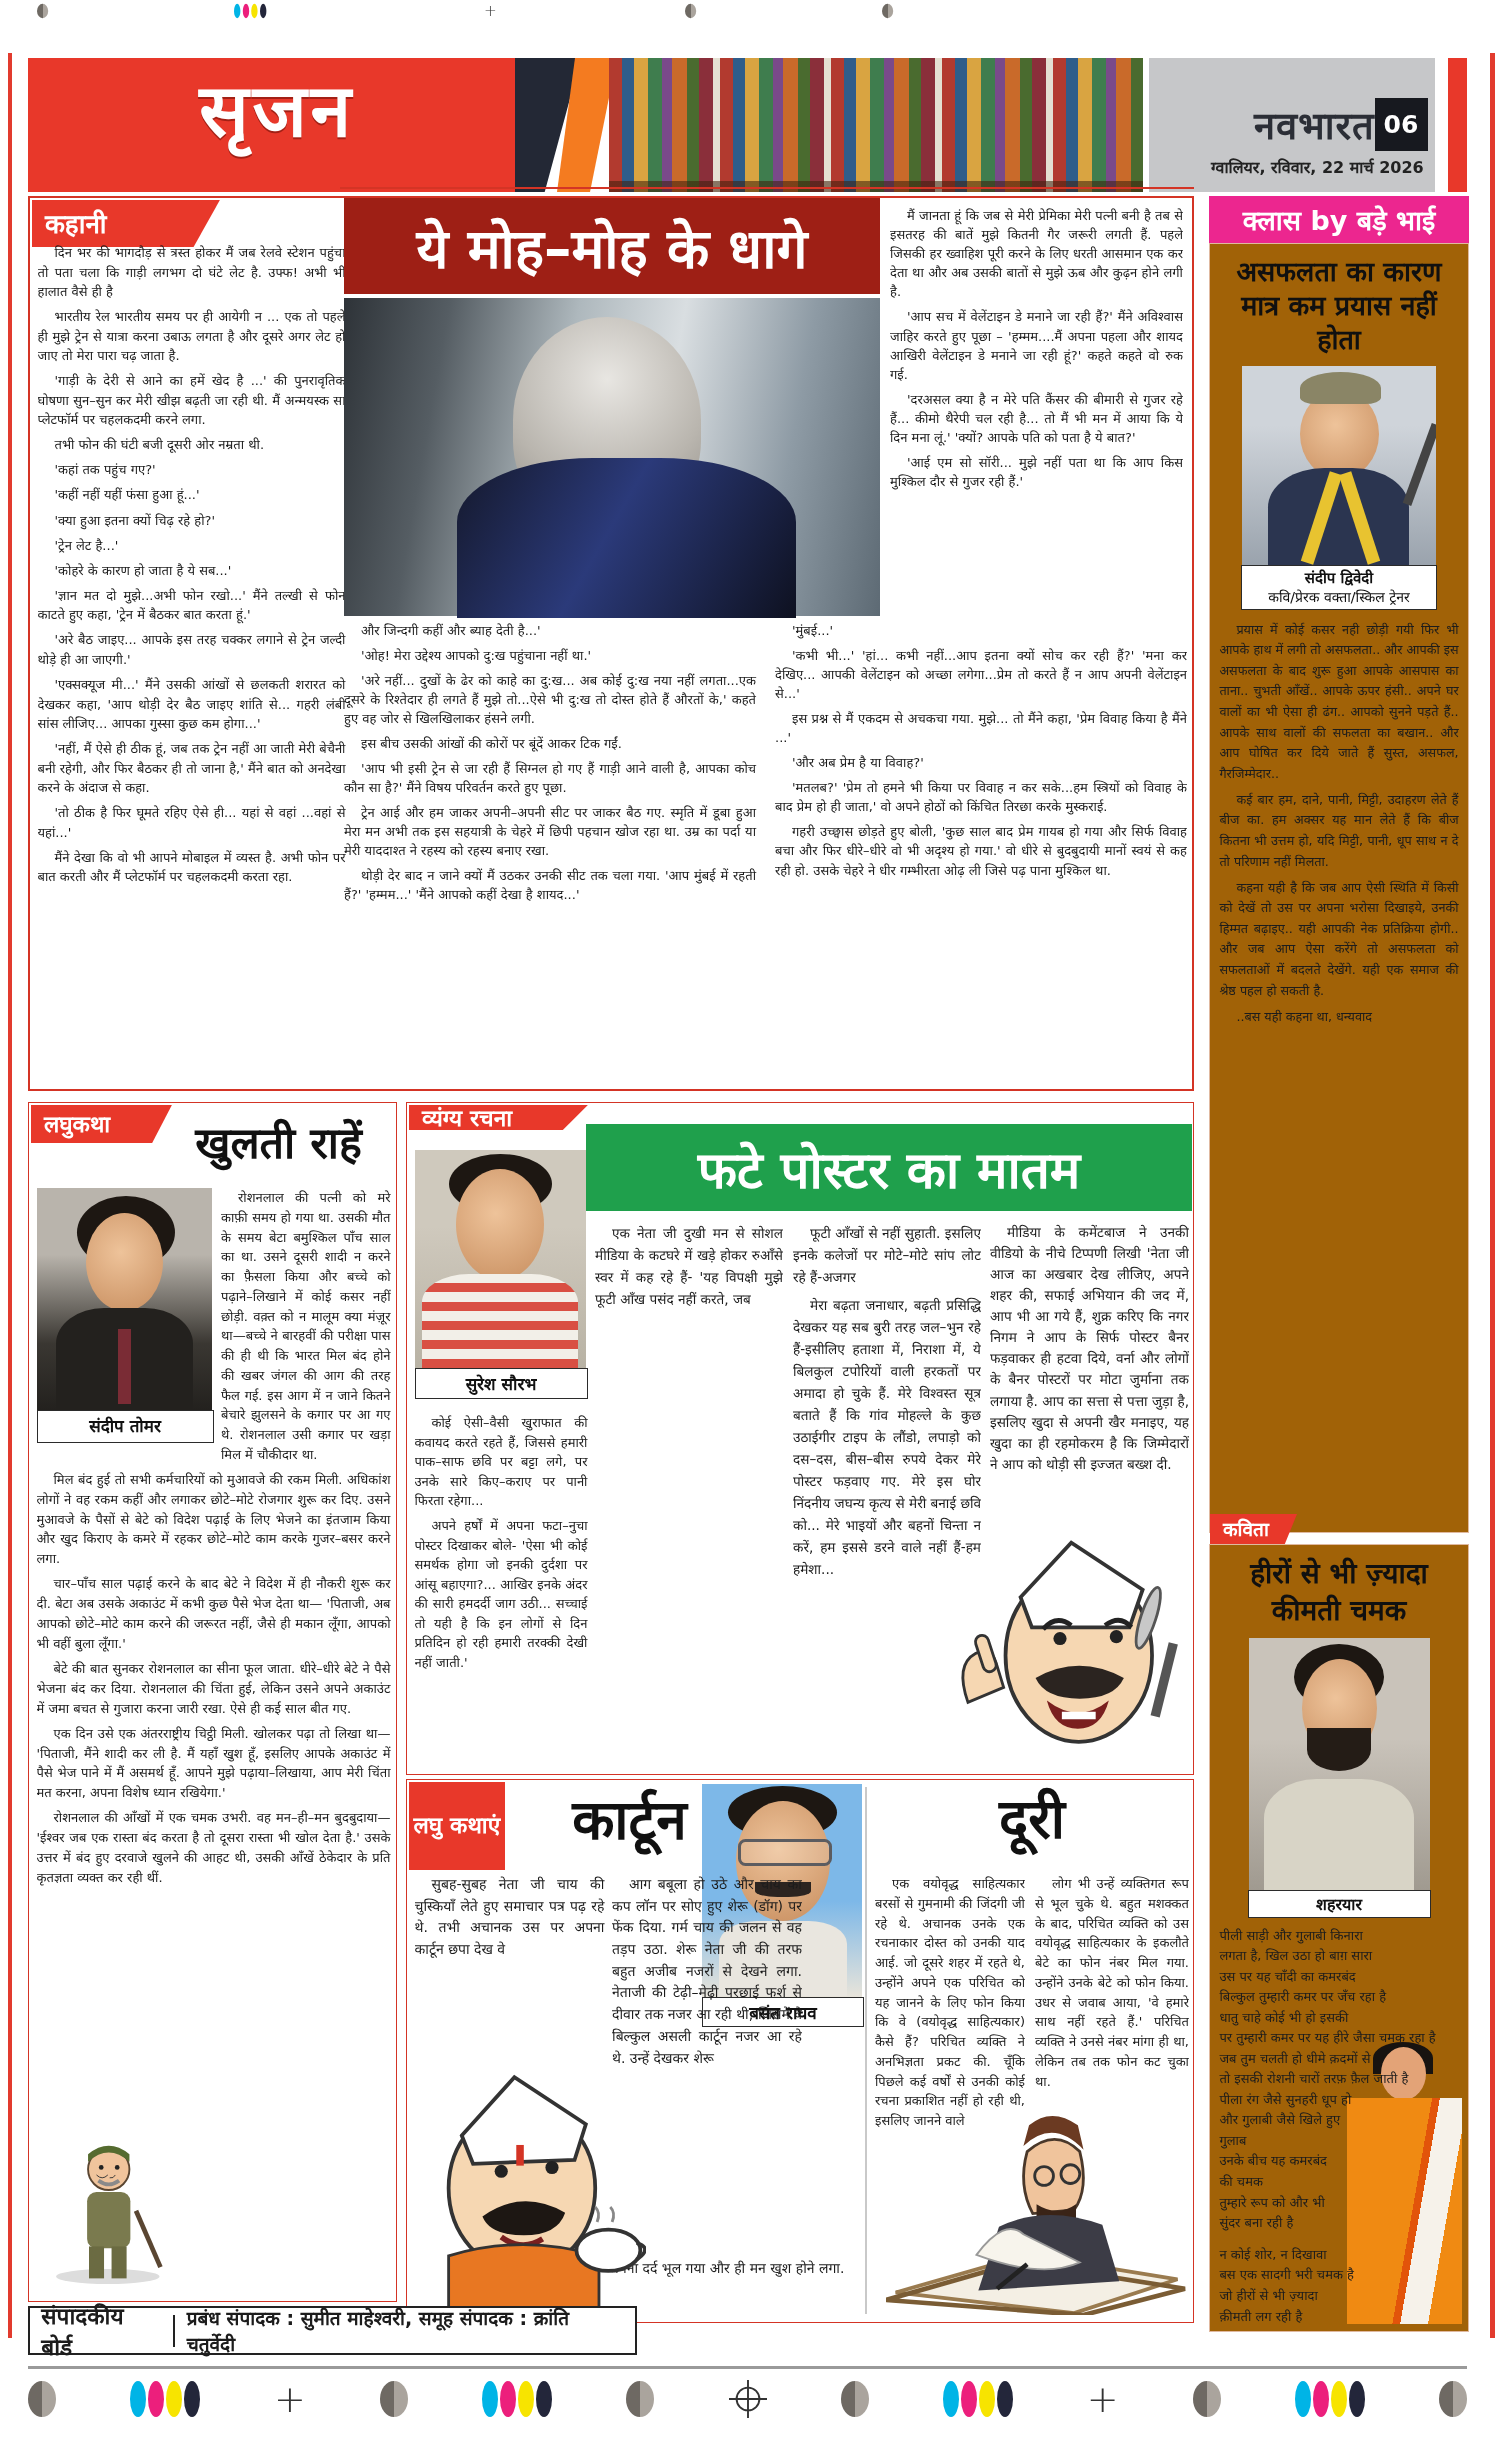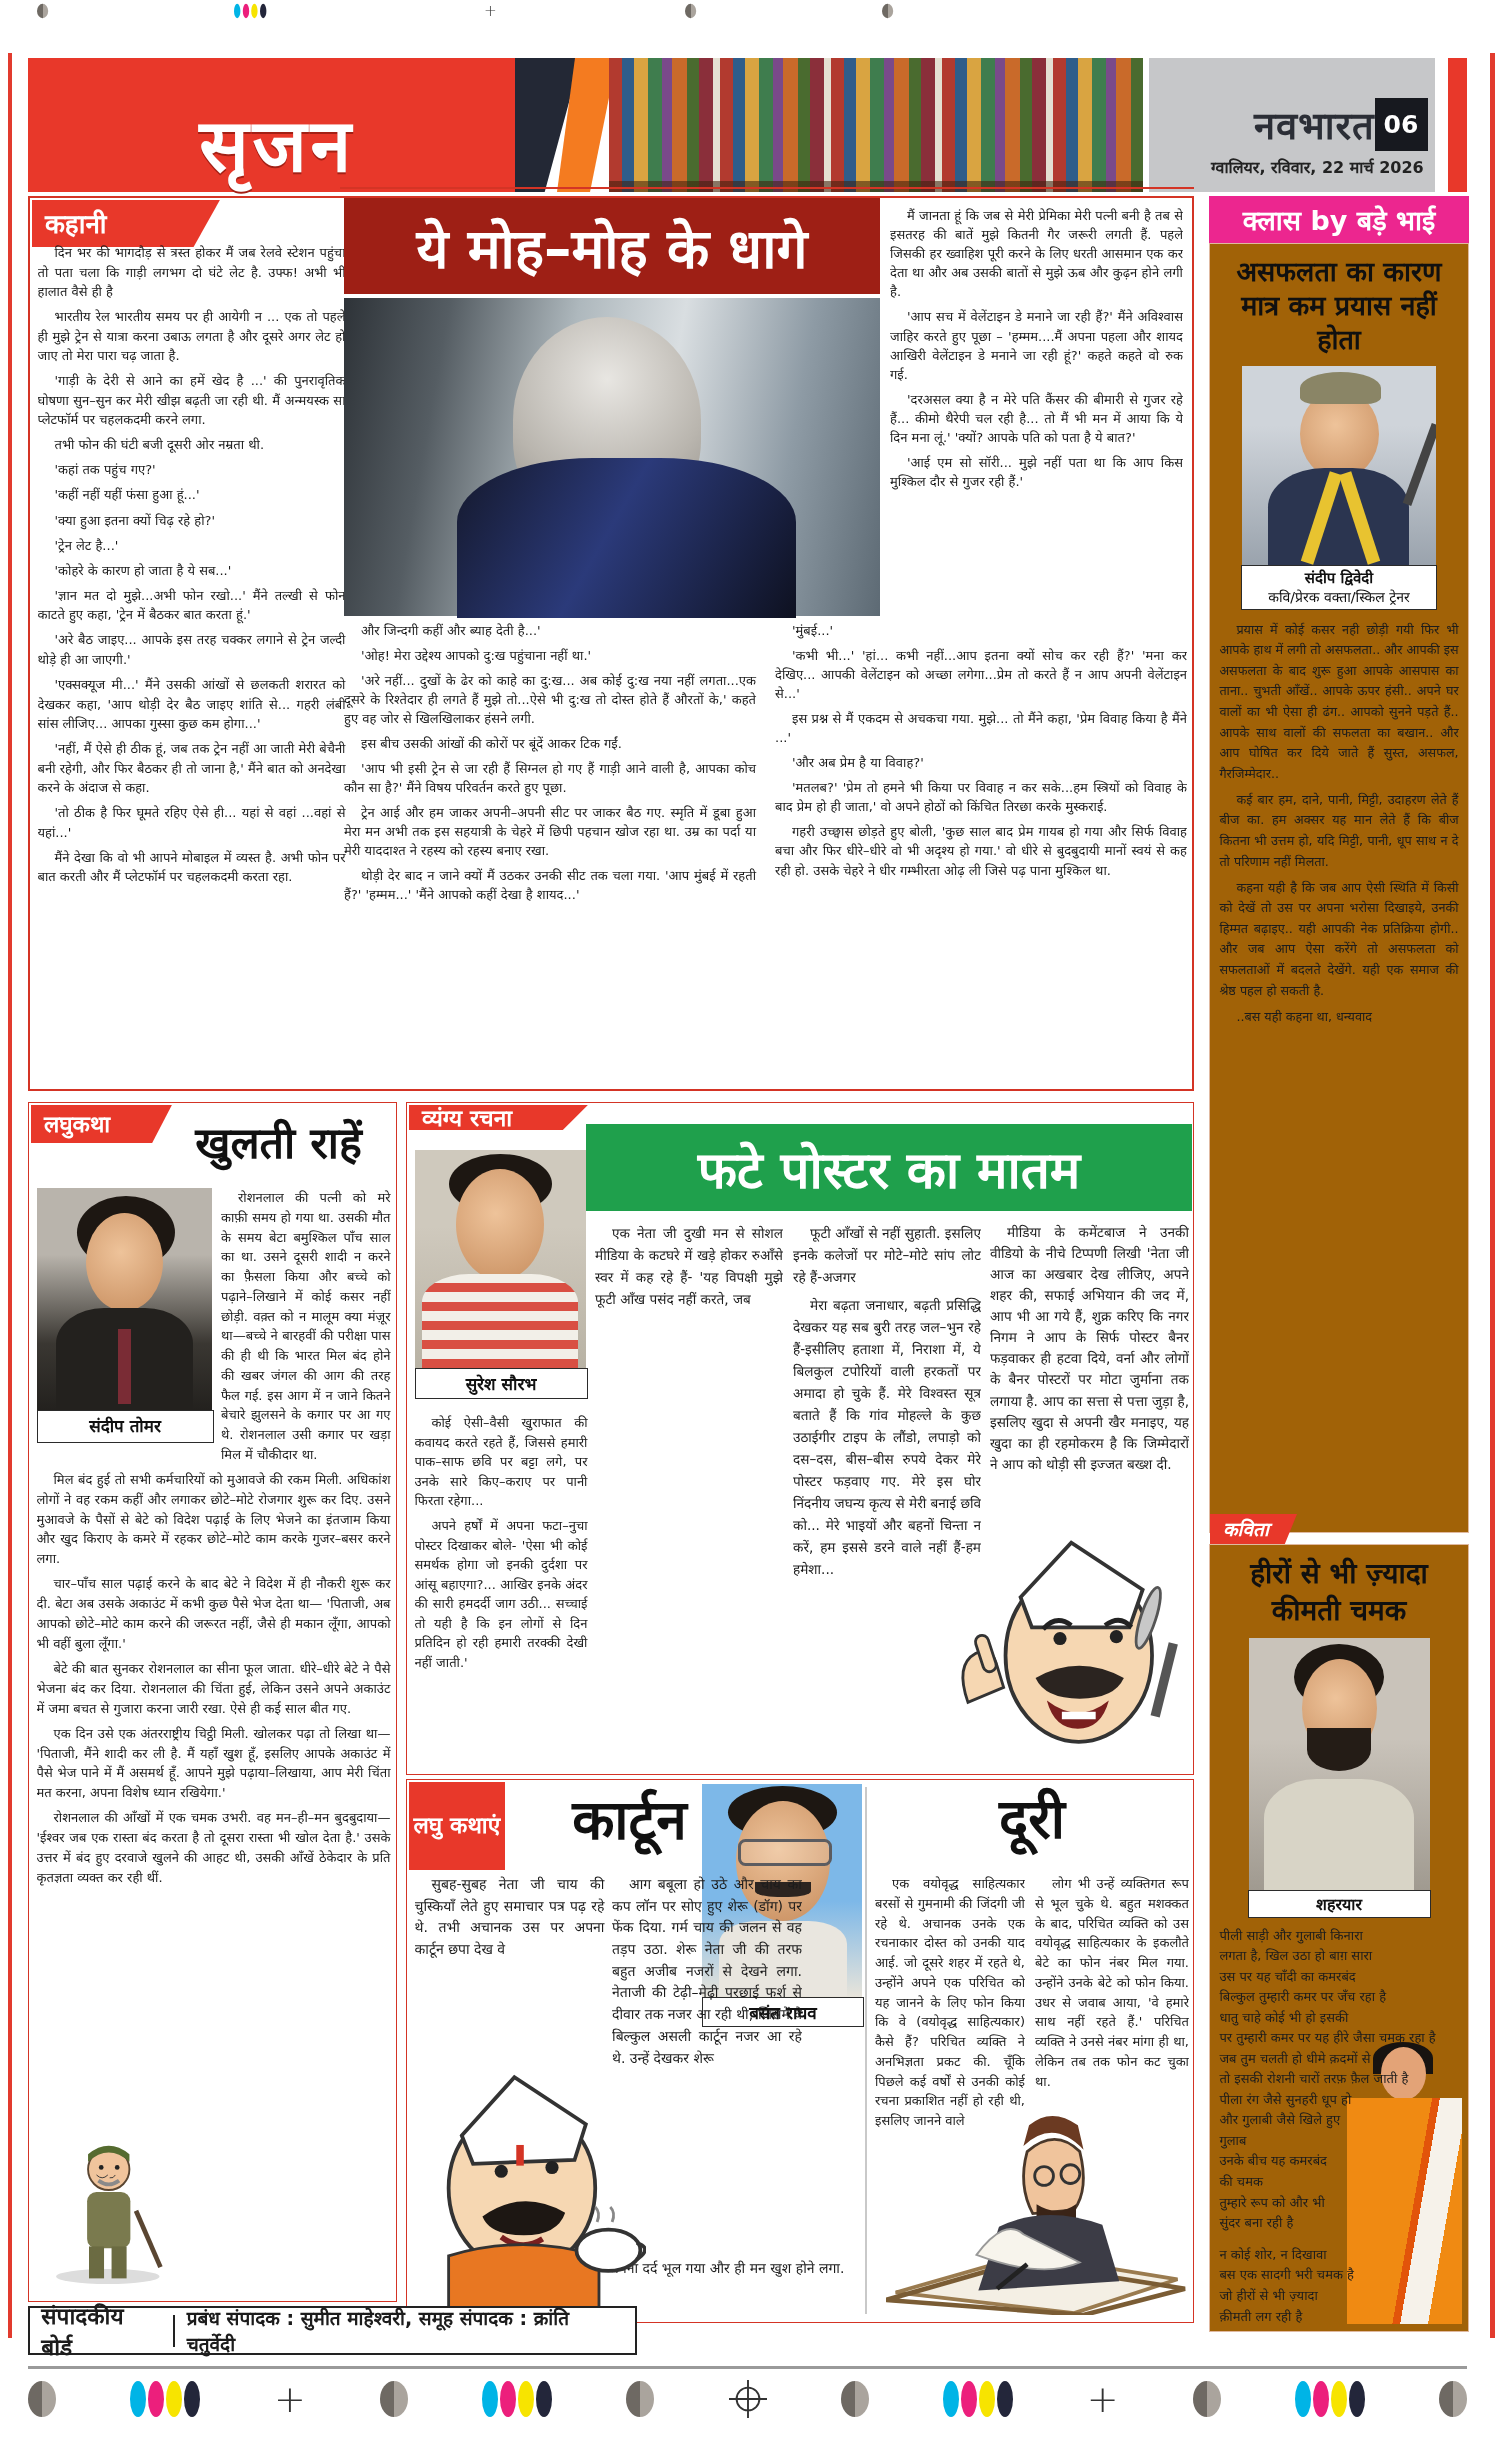--- a/index.html
+++ b/index.html
@@ -3,21 +3,21 @@
 <meta charset="utf-8">
 <style>
   html,body{margin:0;padding:0;background:#e9e9e9;}
   .page{position:relative;width:1505px;height:2438px;background:#fff;margin:0 auto;
         font-family:"DejaVu Sans",sans-serif;color:#1c1c1c;overflow:hidden;}
   .abs{position:absolute;}
   
   .rule-v{position:absolute;top:53px;width:4.7px;height:2285px;background:#e23b2e;}
   
   .mast-red{position:absolute;left:28px;top:58px;width:498px;height:134px;background:#e8382a;
-            display:flex;align-items:flex-end;justify-content:center;}
+            display:flex;align-items:flex-start;justify-content:center;}
   .mast-title{color:#fff;font-size:73px;font-weight:bold;letter-spacing:3.8px;text-shadow:0 1.9px 0 #a32015;}
   .tri{position:absolute;top:58px;height:134px;}
   .tri-dark{left:515px;width:66px;background:#232835;clip-path:polygon(0 0,100% 0,45% 100%,0 100%);}
   .tri-orange{left:557px;width:60px;background:#f47b20;clip-path:polygon(30% 0,100% 0,55% 100%,0 100%);}
   .mast-shelf{position:absolute;left:609px;top:58px;width:534px;height:134px;
      background:
        linear-gradient(0deg, rgba(60,30,10,.55) 0 11.3px, rgba(0,0,0,0) 11.3px 15px, rgba(0,0,0,0) 100%),
        repeating-linear-gradient(90deg,#b23a2f 0 13px,#2f5d8a 13px 25.4px,#d9a441 25.4px 39px,#3f7d4e 39px 53px,#7a4a8a 53px 63px,#c96a2a 63px 78px,#4a6b2f 78px 90px,#8a2f3a 90px 104px,#e4e0d2 104px 111px);}
   .mast-gray{position:absolute;left:1149px;top:58px;width:286px;height:134px;background:#c6c7c9;
              display:flex;flex-direction:column;align-items:flex-end;justify-content:center;padding-right:7.5px;box-sizing:border-box;}
@@ -103,21 +103,21 @@
   .ph-glass{position:absolute;left:36px;top:55px;width:88px;height:21px;border:3.8px solid #5c5c60;border-radius:7.5px;background:rgba(255,255,255,.15);}
   .k-col1{position:absolute;left:7.5px;top:94px;width:190px;height:132px;font-size:14px;line-height:1.55;overflow:hidden;}
   .k-col2{position:absolute;left:205px;top:94px;width:190px;height:376px;font-size:14px;line-height:1.55;overflow:hidden;}
   .k-cartoon{position:absolute;left:3.8px;top:224px;width:235px;height:312px;}
   .k-end{position:absolute;left:201px;top:478px;width:245px;font-size:14px;line-height:1.5;}
   .bt-div{position:absolute;left:459px;top:7.5px;width:1.9px;height:527px;background:#c9c9c9;}
   .d-head{position:absolute;left:468px;top:0px;width:314px;font-size:55px;font-weight:bold;color:#111;text-align:center;}
   .d-col1{position:absolute;left:468px;top:94px;width:150px;height:282px;font-size:13px;line-height:1.52;overflow:hidden;}
   .d-col2{position:absolute;left:628px;top:94px;width:154px;height:245px;font-size:13px;line-height:1.52;overflow:hidden;}
   
-  .poem-tab{position:absolute;left:1210px;top:1514px;width:87px;height:30px;font-size:19px;font-style:italic;}
+  .poem-tab{position:absolute;left:1210px;top:1514px;width:87px;height:30px;font-size:19px;}
   .poem-box{position:absolute;left:1209px;top:1544px;width:260px;height:788px;border:0.9px solid #e0b9a0;
             box-sizing:border-box;padding:5.6px 9.4px;overflow:hidden;}
   .poem-head{font-size:28px;font-weight:bold;text-align:center;line-height:1.3;color:#101010;margin:5.6px 0 9.4px 0;}
   .ph-shahryar{width:181px;height:252px;margin:0 auto;background:linear-gradient(180deg,#c9c3ba 0 40%,#a09a90 100%);}
   .ph-kurta{position:absolute;left:15px;top:141px;width:150px;height:111px;border-radius:35% 35% 0 0;background:#d8d4c6;}
   .ph-beard{position:absolute;left:58px;top:90px;width:64px;height:43px;border-radius:0 0 50% 50%;background:#241c16;}
   .poem-cap{width:181px;margin:0 auto 7.5px auto;font-size:16px;padding:1.9px 0;}
   .poem-lines{font-size:13px;line-height:1.58;position:relative;z-index:2;}
   .poem-lines div{margin:0;}
   .poem-gap{height:11.3px;}

